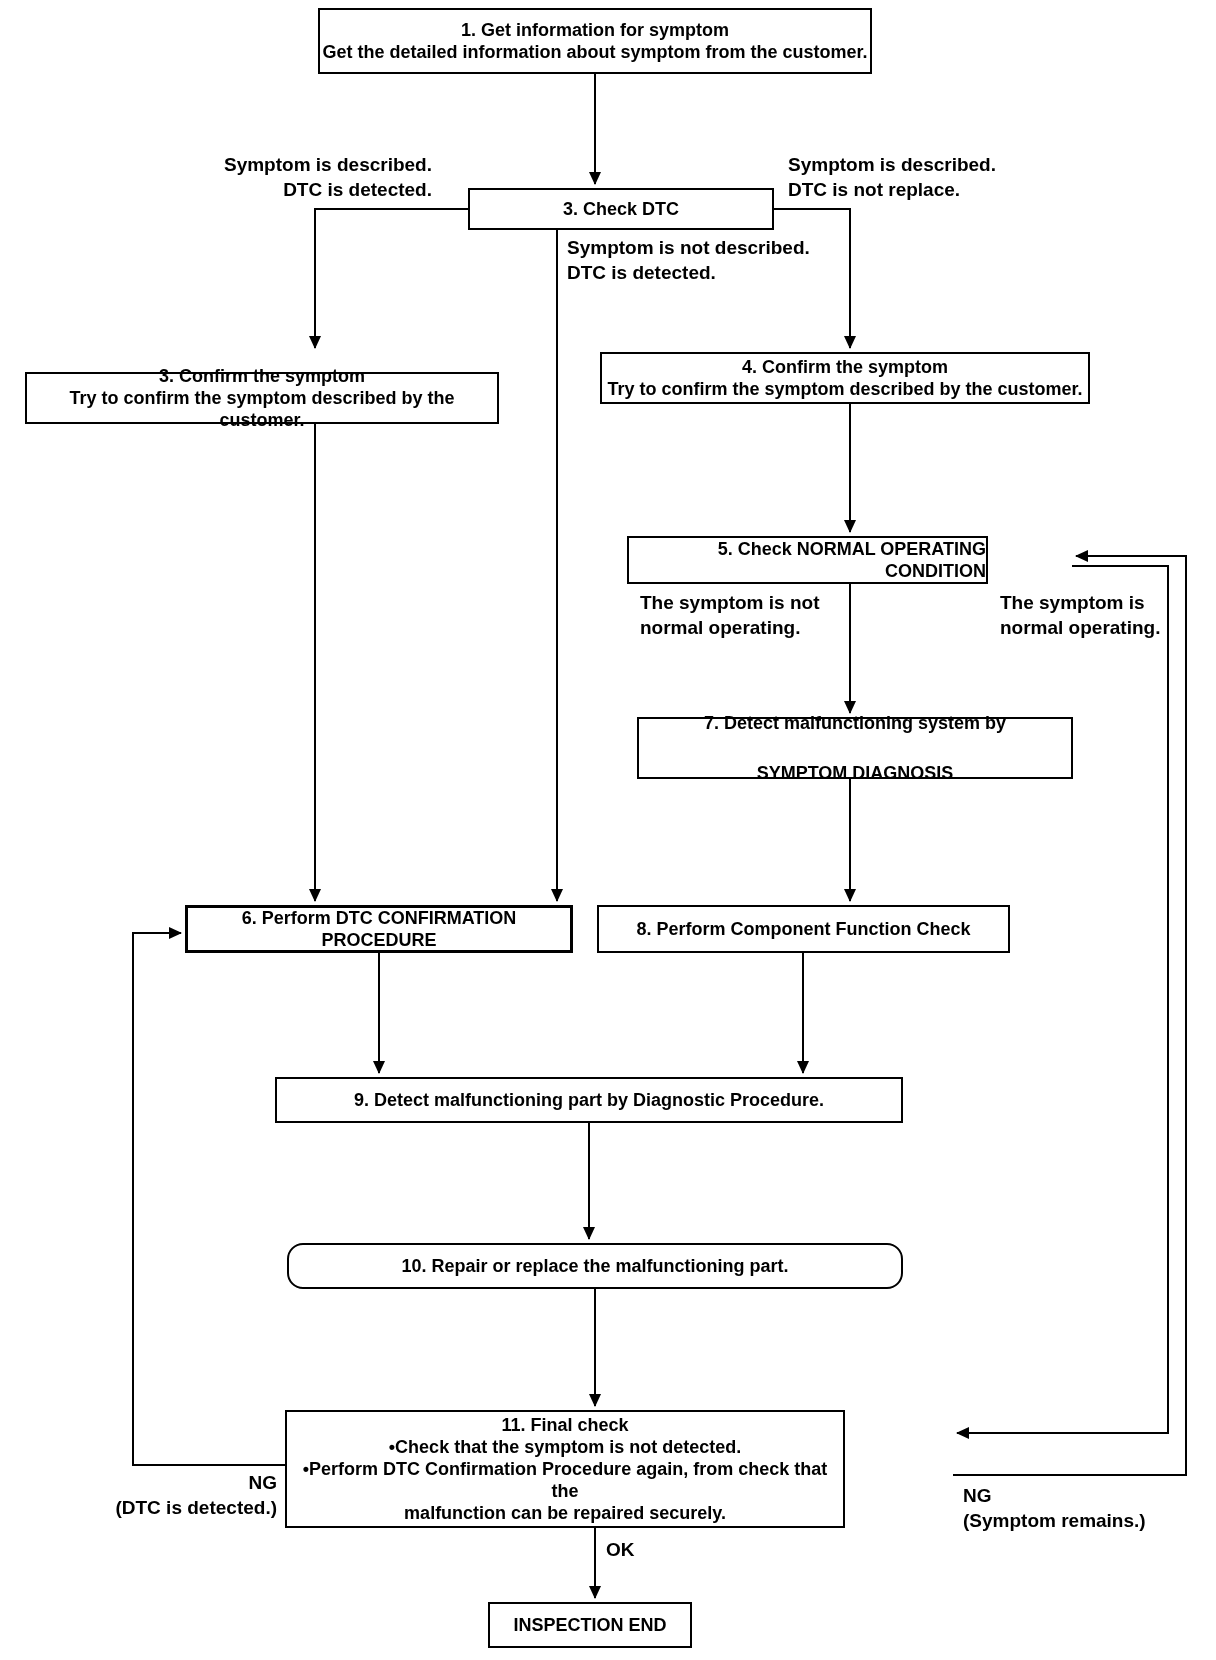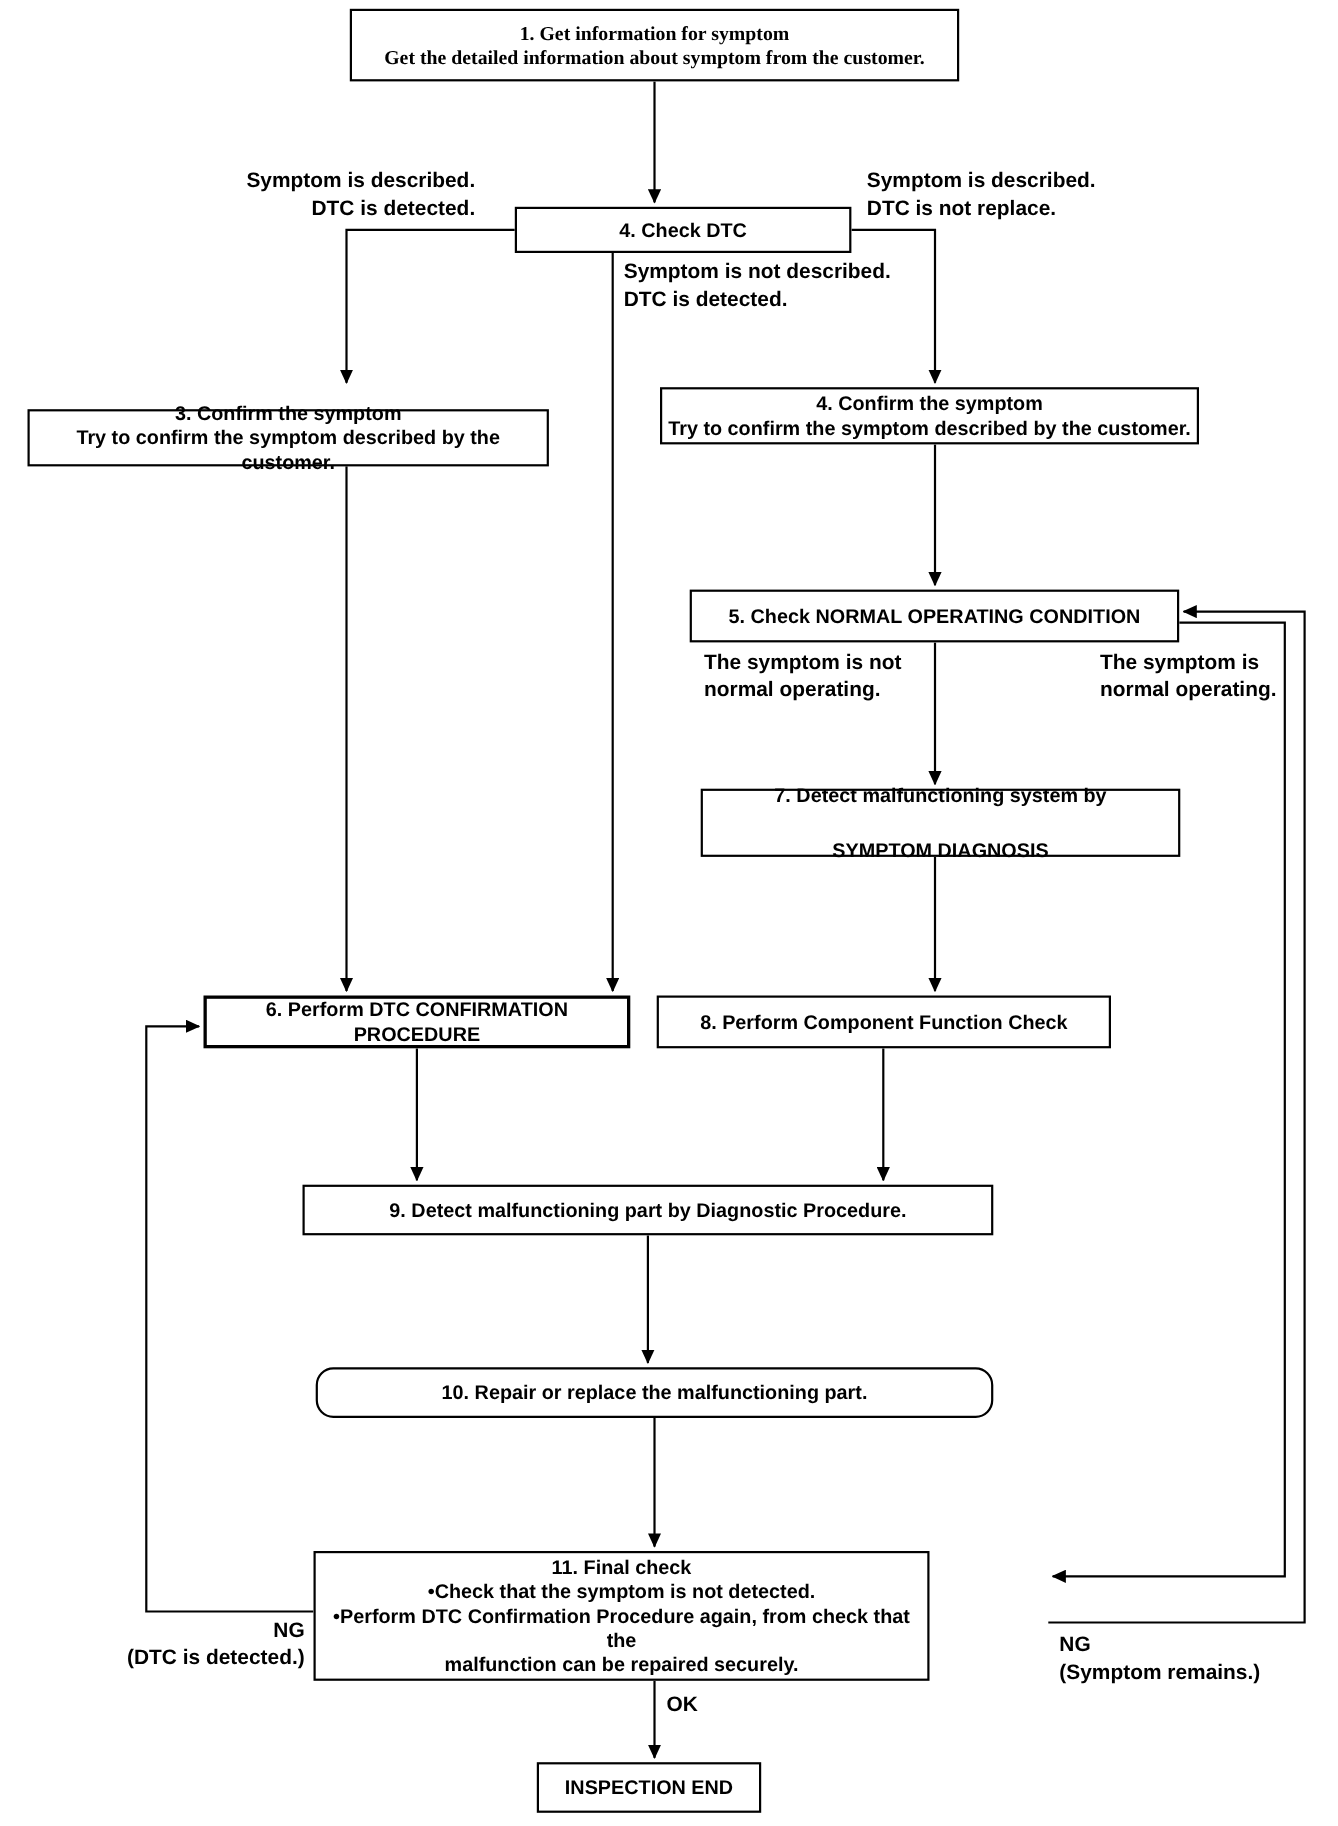--- a/index.html
+++ b/index.html
@@ -44,40 +44,40 @@
       <path d="M803,953 L803,1073" marker-end="url(#arw)"></path>
       <path d="M589,1123 L589,1239" marker-end="url(#arw)"></path>
       <path d="M595,1289 L595,1406" marker-end="url(#arw)"></path>
       <path d="M595,1528 L595,1598" marker-end="url(#arw)"></path>
       <path d="M285,1465 L133,1465 L133,933 L181,933" marker-end="url(#arw)"></path>
       <path d="M1072,566 L1168,566 L1168,1433 L957,1433" marker-end="url(#arw)"></path>
       <path d="M953,1475 L1186,1475 L1186,556 L1076,556" marker-end="url(#arw)"></path>
     </g>
   </svg>
 
-  <div class="node" style="left:318px; top:8px; width:554px; height:66px;font-family:Liberation Serif, serif;">
+  <div class="node" style="left:318px; top:8px; width:554px; height:66px;">
     <div>1. Get information for symptom</div>
     <div>Get the detailed information about symptom from the customer.</div>
   </div>
 
   <div class="node" style="left:468px; top:188px; width:306px; height:42px;">
-    <div>4. Check DTC</div>
+    <div>3. Check DTC</div>
   </div>
 
   <div class="node" style="left:25px; top:372px; width:474px; height:52px;">
     <div>3. Confirm the symptom</div>
     <div>Try to confirm the symptom described by the customer.</div>
   </div>
 
   <div class="node" style="left:600px; top:352px; width:490px; height:52px;">
     <div>4. Confirm the symptom</div>
     <div>Try to confirm the symptom described by the customer.</div>
   </div>
 
-  <div class="node" style="left:627px; top:536px; width:445px; height:48px;">
+  <div class="node" style="left:627px; top:536px; width:361px; height:48px;text-align:right;">
     <div>5. Check NORMAL OPERATING CONDITION</div>
   </div>
 
   <div class="node" style="left:637px; top:717px; width:436px; height:62px;gap:28px;">
     <div>7. Detect malfunctioning system by</div>
     <div>SYMPTOM DIAGNOSIS</div>
   </div>
 
   <div class="node thick" style="left:185px; top:905px; width:388px; height:48px;">
     <div>6. Perform DTC CONFIRMATION PROCEDURE</div>

